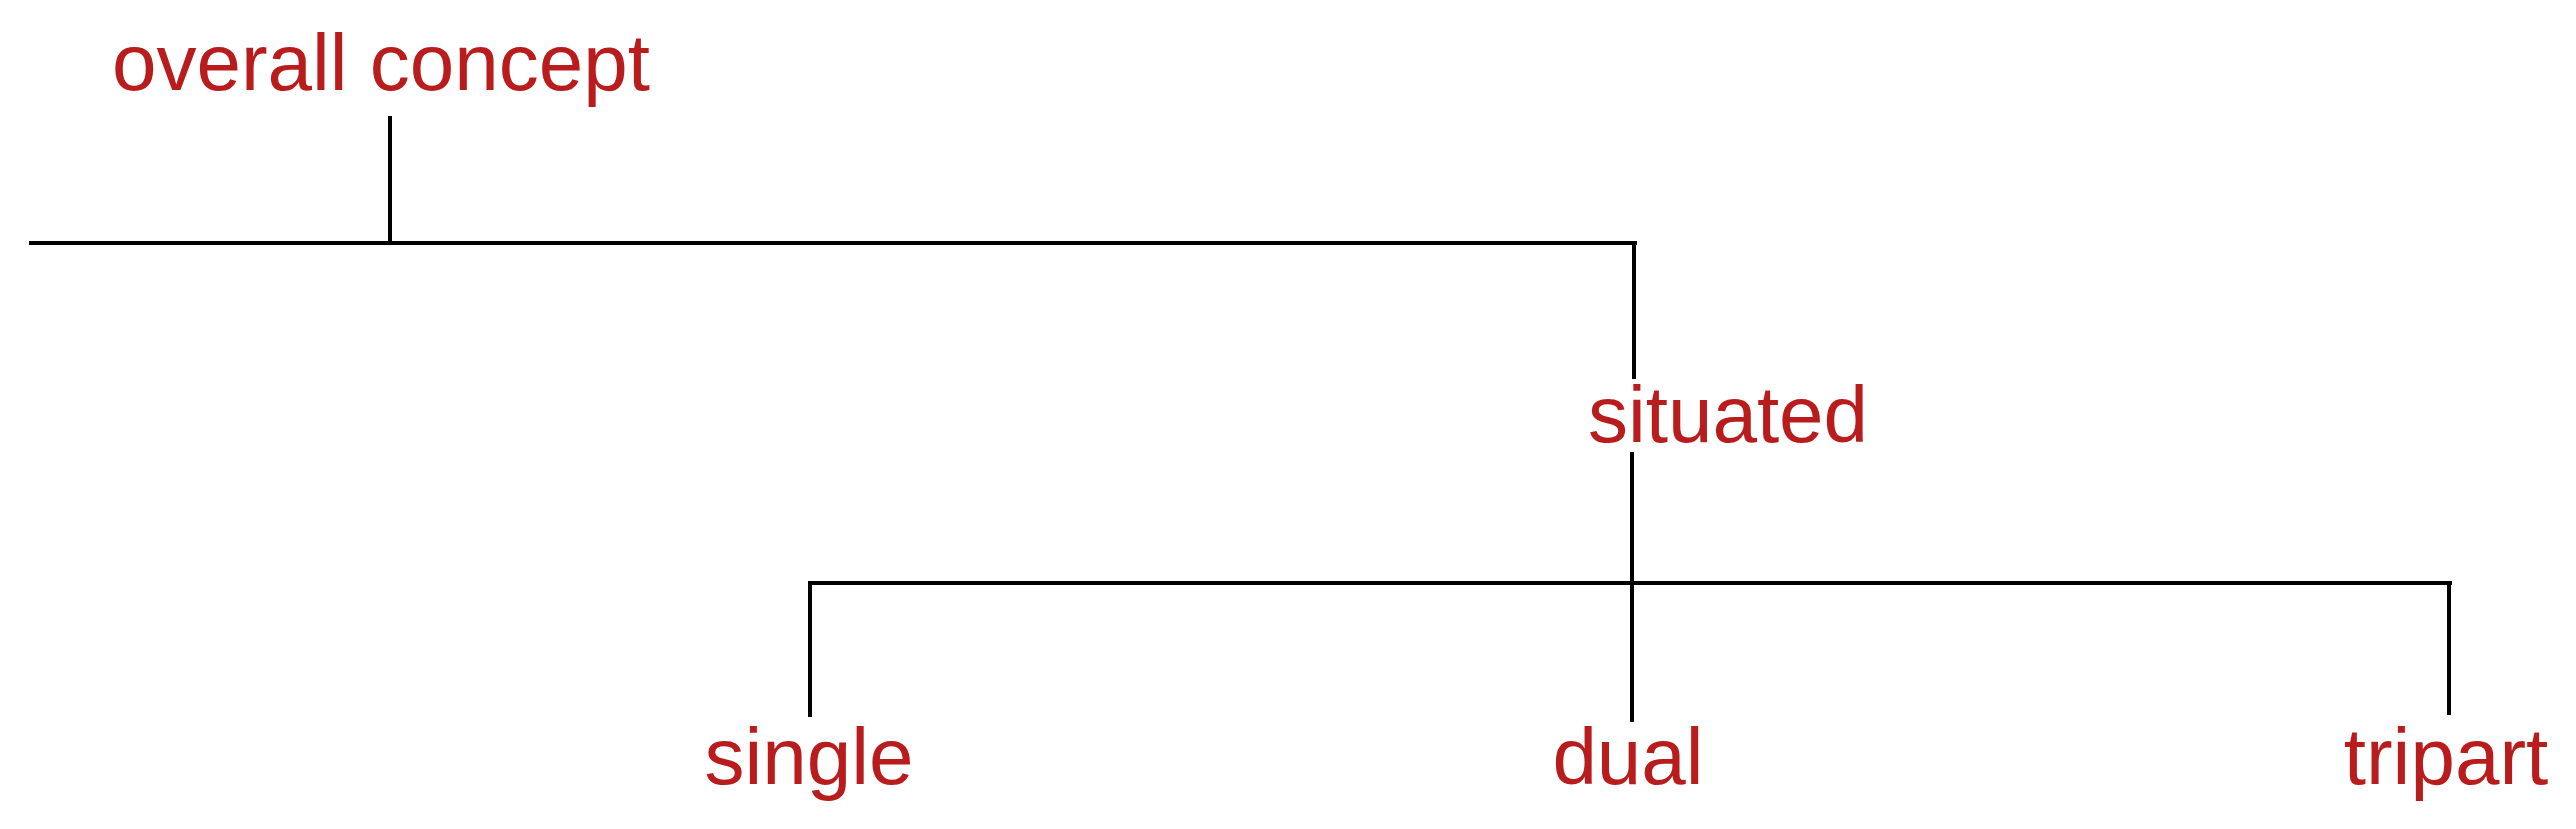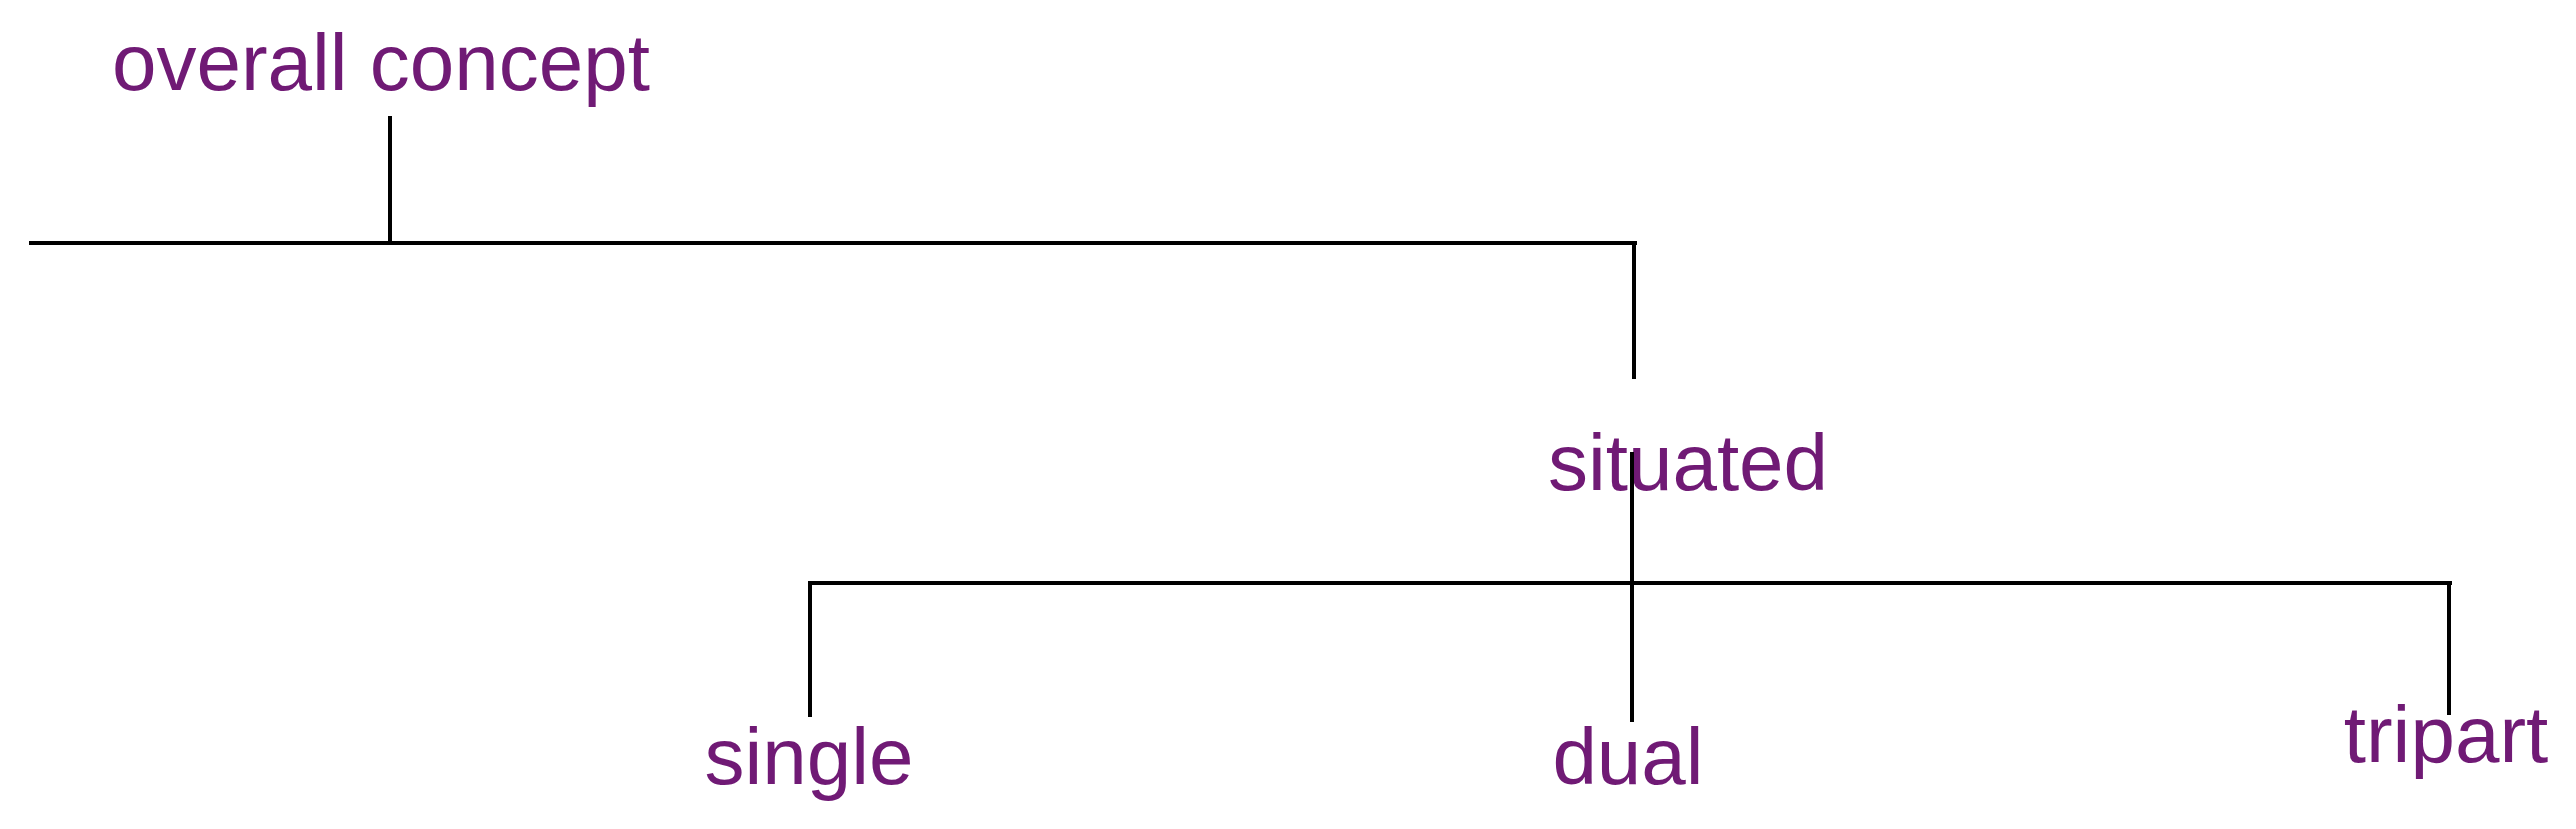--- a/index.html
+++ b/index.html
@@ -12,34 +12,34 @@
     width: 2576px;
     height: 829px;
     background: #ffffff;
     overflow: hidden;
     font-family: "Liberation Sans", sans-serif;
   }
   .node-label {
     position: absolute;
     font-size: 80px;
     line-height: 1;
-    color: #701a75;
+    color: #b91c1c;
     white-space: nowrap;
     transform: translateX(-50%);
   }
   .connector {
     position: absolute;
     background: #000000;
   }
   
   .pos-root      { left: 381px;  top: 23px;  }
-  .pos-situated  { left: 1688px; top: 375px; margin-top: 48px; }
+  .pos-situated  { left: 1728px; top: 375px; }
   .pos-single    { left: 809px; top: 717px; }
   .pos-dual      { left: 1628px; top: 717px; }
-  .pos-tripart   { left: 2446px; top: 695px; }
+  .pos-tripart   { left: 2446px; top: 717px; }
   
   .geo-root-stem          { left: 388px;  top: 116px; width: 3.9px;    height: 128px; }
   .geo-rail-1             { left: 29px;   top: 241px; width: 1608px; height: 3.9px;   }
   .geo-situated-stem-top  { left: 1632px; top: 241px; width: 3.9px;    height: 138px; }
   .geo-situated-stem-bot  { left: 1630px; top: 452px; width: 3.9px;    height: 270px; }
   .geo-rail-2             { left: 808px; top: 581px; width: 1644px; height: 3.9px;   }
   .geo-single-stem        { left: 808px; top: 581px; width: 3.9px;    height: 136px; }
   .geo-tripart-stem       { left: 2447px; top: 581px; width: 3.9px;    height: 134px; }
 </style>
 </head>

